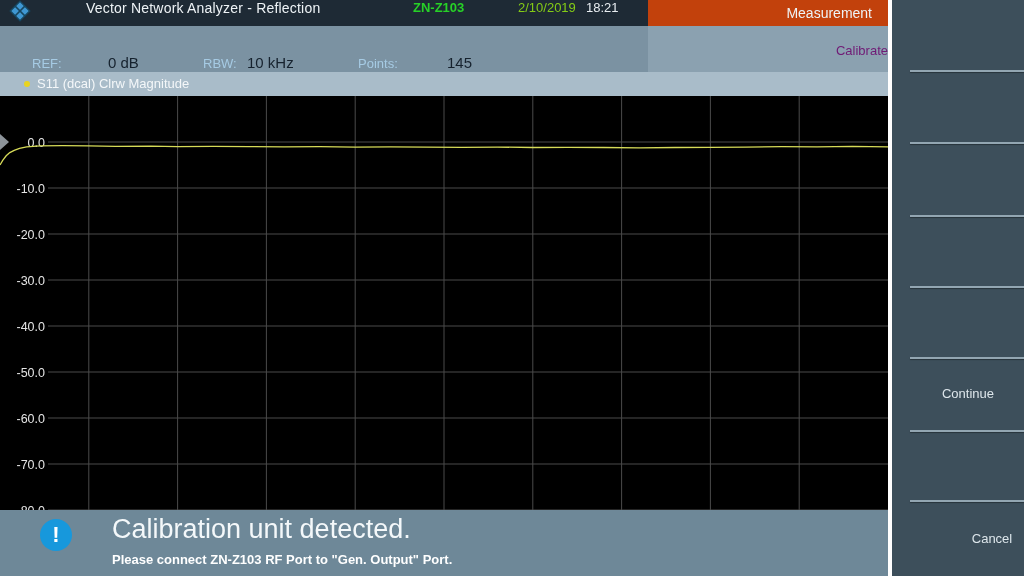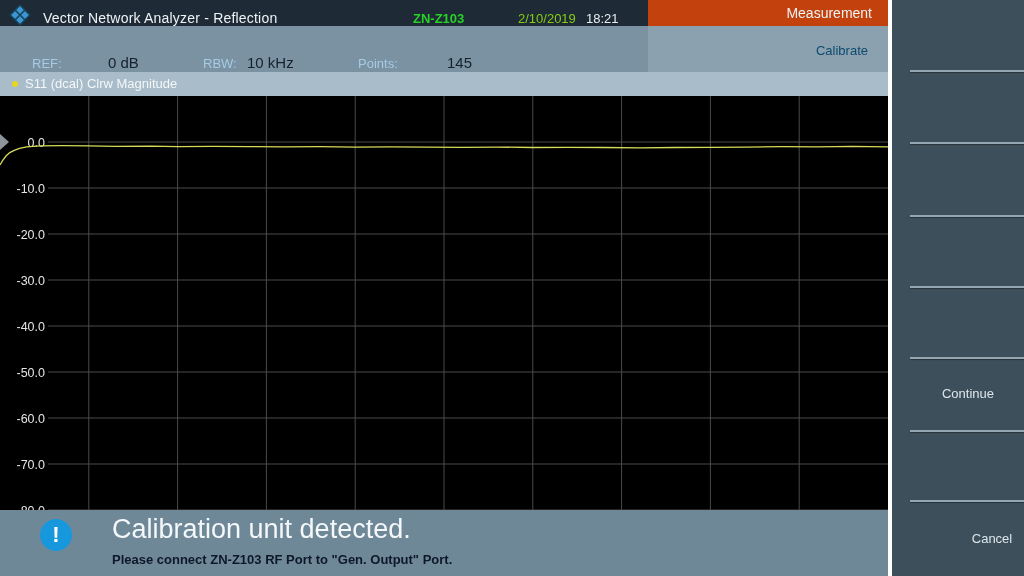--- a/index.html
+++ b/index.html
@@ -2,57 +2,57 @@
 <html><head>
 <meta charset="utf-8">
 <style>
   * { margin:0; padding:0; box-sizing:border-box; }
   html,body { width:1024px; height:576px; overflow:hidden; background:#000; }
   body { font-family:"Liberation Sans", sans-serif; }
   .screen { position:relative; width:1024px; height:576px; background:#000; }
 
   
   .titlebar { position:absolute; left:0; top:0; width:648px; height:26px;
-    background:#1e2a35; display:flex; align-items:flex-end; }
+    background:#1e2a35; display:flex; align-items:flex-start;gap:43px; }
   .logo { margin-left:9px; display:flex; align-items:center; }
   .app-title { margin-left:12px; font-size:14px; color:#eef3f6; letter-spacing:.2px; }
   .device-name { position:absolute; left:413px; font-size:13px; font-weight:bold; color:#27d127; }
   .datetime-date { position:absolute; left:518px; font-size:13px; color:#84cc16; }
   .datetime-time { position:absolute; left:586px; font-size:13px; color:#e8edf1; }
 
   
   .menu-header { position:absolute; left:648px; top:0; width:240px; height:26px;
     background:#c2410c; color:#eef3f6; font-size:14px; line-height:26px;
     text-align:right; padding-right:16px; }
 
   
   .settings-bar { position:absolute; left:0; top:26px; width:648px; height:46px; background:#7b92a2; }
   .set-label { position:absolute; top:30px; font-size:13px; color:#a6cbe4; }
   .set-value { position:absolute; top:28px; font-size:15px; color:#16222e; }
   .calibrate { position:absolute; left:648px; top:26px; width:240px; height:46px;
-    background:#8ba1b0; color:#0c4a6e; font-size:13px; line-height:50px;
-    text-align:right; padding-right:20px; }
+    background:#8ba1b0; color:#701a75; font-size:13px; line-height:50px;
+    text-align:right; padding-right:0; }
 
   
   .trace-bar { position:absolute; left:0; top:72px; width:888px; height:24px;
-    background:#a9bcc9; line-height:24px; padding-left:12px; font-size:13px; color:#f4f7f9; }
+    background:#a9bcc9; line-height:24px; padding-left:24px; font-size:13px; color:#f4f7f9; }
   .trace-dot { display:inline-block; width:6px; height:6px; border-radius:50%;
     background:#e9d41f; margin-right:7px; vertical-align:middle; position:relative; top:-1px; }
 
   
   .chart { position:absolute; left:0; top:96px; width:888px; height:414px; background:#000; overflow:hidden; }
   .chart svg { position:absolute; left:0; top:0; width:100%; height:100%; }
 
   
   .notification { position:absolute; left:0; top:510px; width:888px; height:66px; background:#6e8898; }
   .info-icon { position:absolute; left:40px; top:9px; width:32px; height:32px;
     border-radius:50%; background:#1798dc; color:#fff; font-size:22px; font-weight:bold;
     display:flex; align-items:center; justify-content:center; }
   .notif-title { position:absolute; left:112px; top:4px; font-size:27px; color:#f4f8fa; }
-  .notif-msg { position:absolute; left:112px; top:42px; font-size:13px; font-weight:bold; color:#0f172a; }
+  .notif-msg { position:absolute; left:112px; top:42px; font-size:13px; font-weight:bold; color:#ffffff; }
 
   
   .sidebar { position:absolute; left:888px; top:0; width:156px; height:576px;
     background:#3d4f5b; border-left:4px solid #ffffff; display:flex; flex-direction:column; }
   .softkey { position:relative; width:100%; display:flex; align-items:center;
     justify-content:center; color:#dde6eb; font-size:13px; }
   .softkey.sep::before { content:""; position:absolute; left:18px; right:0; top:0;
     height:2px; background:#93a6b2; box-shadow:0 1px 1px rgba(0,0,0,.35); }
 </style>
 </head>

